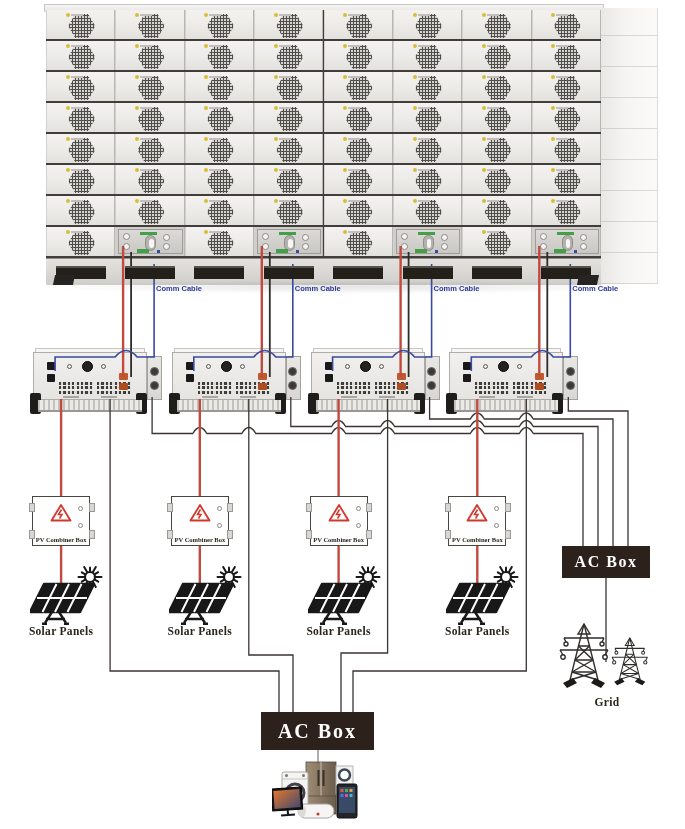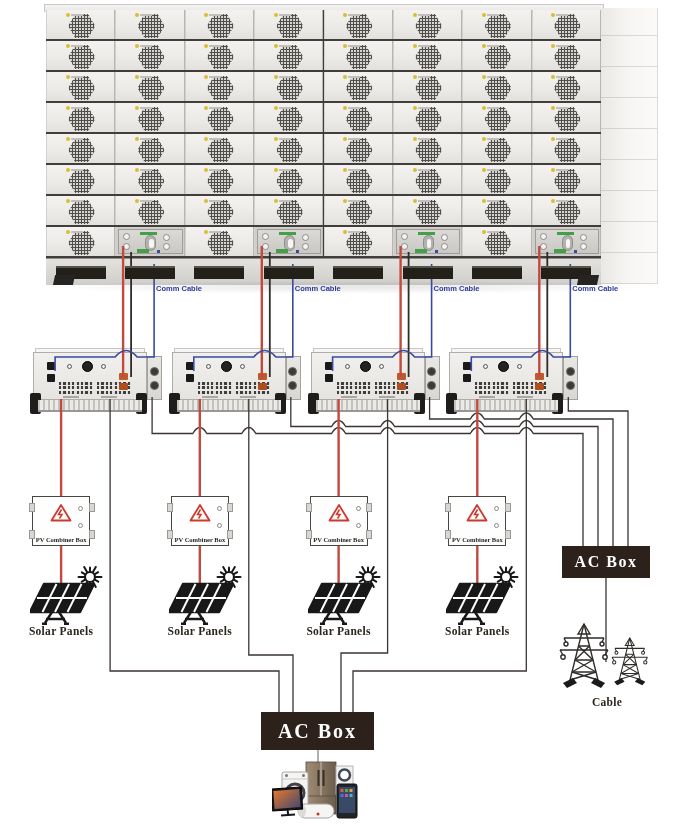--- a/index.html
+++ b/index.html
@@ -747,21 +747,21 @@
         <circle cx="42" cy="20" r="2" fill="#fff"></circle>
     <path d="M0,26 L48,26 M0,26 L3,31 M48,26 L45,31"></path>
     <circle cx="3" cy="33" r="2.2" fill="#fff"></circle>
         <circle cx="45" cy="33" r="2.2" fill="#fff"></circle>
     <path d="M18.5,22 H29.5 M15,36 H33 M12,48 H36"></path>
     <path d="M18.5,22 L33,36 M29.5,22 L15,36 M15,36 L36,48 M33,36 L12,48 M12,48 L38,56 M36,48 L10,56"></path>
     <polygon points="3,59 13,54 17,59 7,64" fill="#1d1b19" stroke="none"></polygon>
     <polygon points="45,59 35,54 31,59 41,64" fill="#1d1b19" stroke="none"></polygon>
   </g>
     </svg>
-  <div class="big-label" style="left: 562px; top: 696px; width: 90px; color: rgb(43, 37, 32);">Cable</div>
+  <div class="big-label" style="left: 562px; top: 696px; width: 90px; color: rgb(43, 37, 32);">Grid</div>
 
   <div class="acbox" id="load-acbox" style="background: rgb(45, 33, 28);">
     <span>AC Box</span>
   </div>
   <svg class="abs" id="appliances" width="92" height="70" viewBox="0 0 92 70" style="left:272px;top:752px">
   <defs>
     <linearGradient id="fg" x1="0" y1="0" x2="1" y2="0">
       <stop offset="0" stop-color="#a08d75"></stop>
           <stop offset="1" stop-color="#6b5d4c"></stop>
         </linearGradient>

